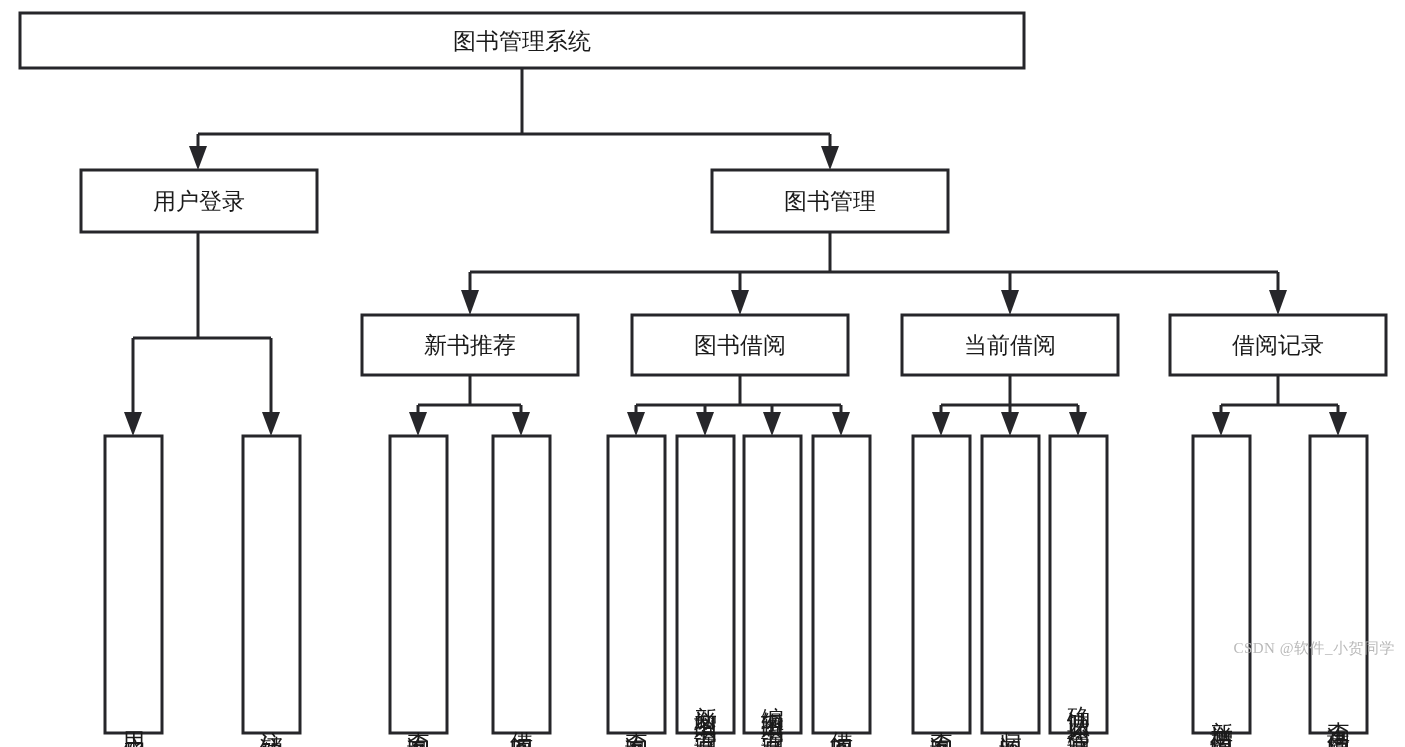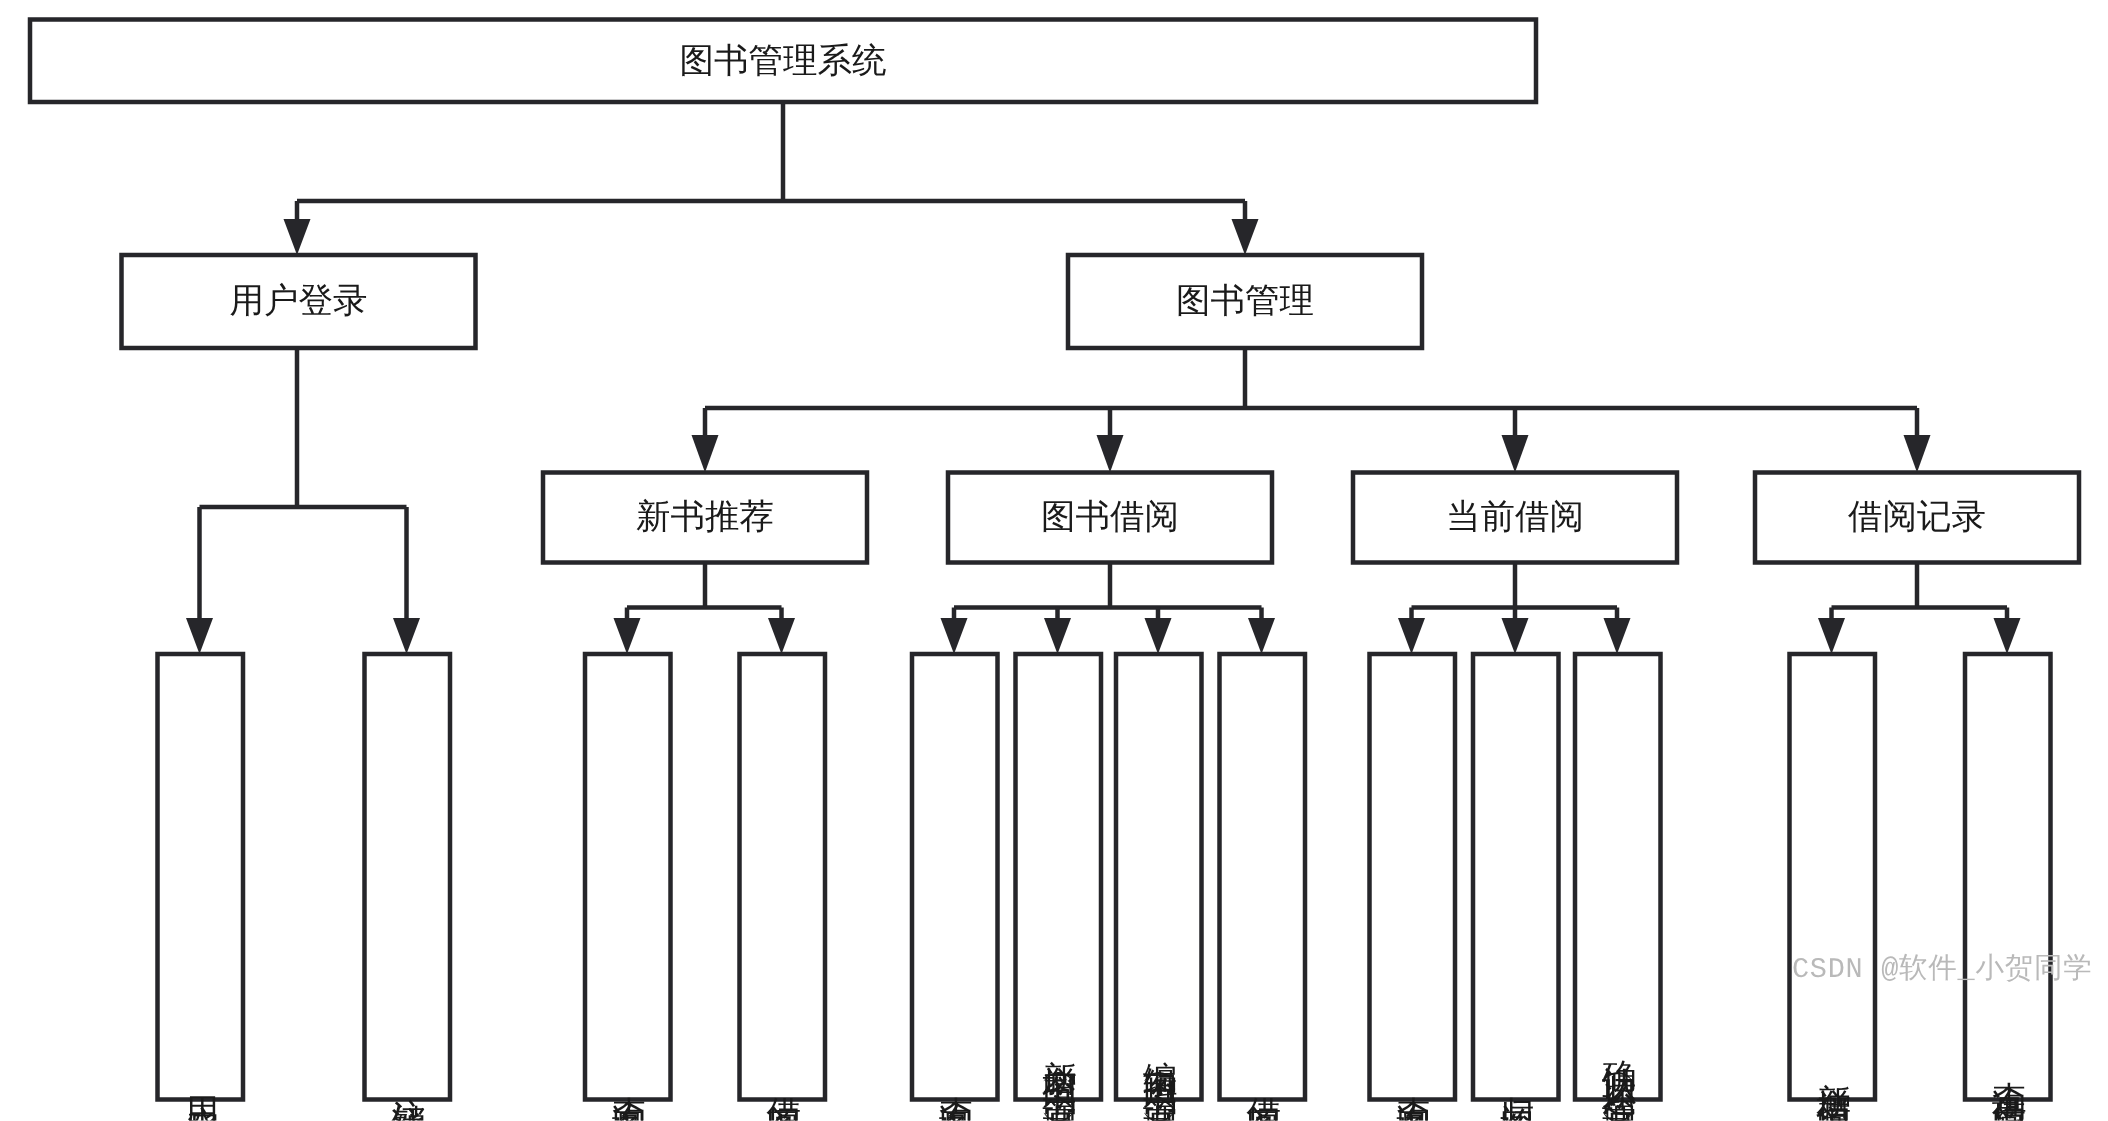--- a/index.html
+++ b/index.html
@@ -70,22 +70,22 @@
     font-size: 23px;
     line-height: 1;
     letter-spacing: 5px;
     color: #1a1a1a;
     white-space: nowrap;
   }
   .watermark {
     position: absolute;
     right: 10px;
     bottom: 6px;
-    font-family: Liberation Mono, monospace;
-    font-size: 19px;
+    font-family: Liberation Serif, serif;
+    font-size: 15px;
     color: #b9b9b9;
     letter-spacing: 0.5px;
     white-space: nowrap;
     user-select: none;
   }
 </style>
 </head>
 <body>
 
 <div id="diagram-root">

